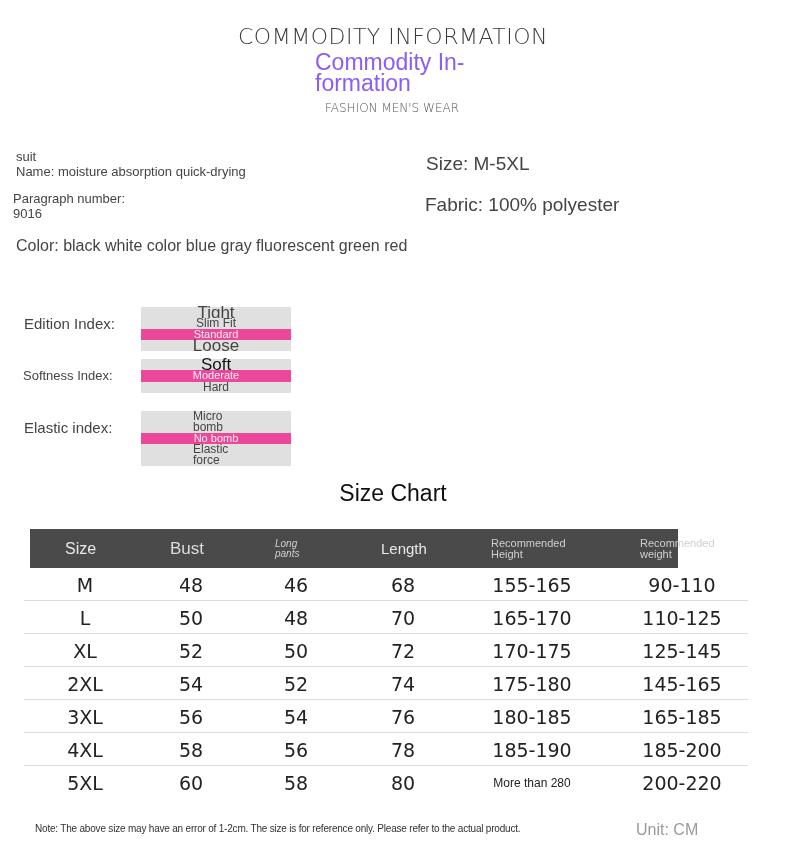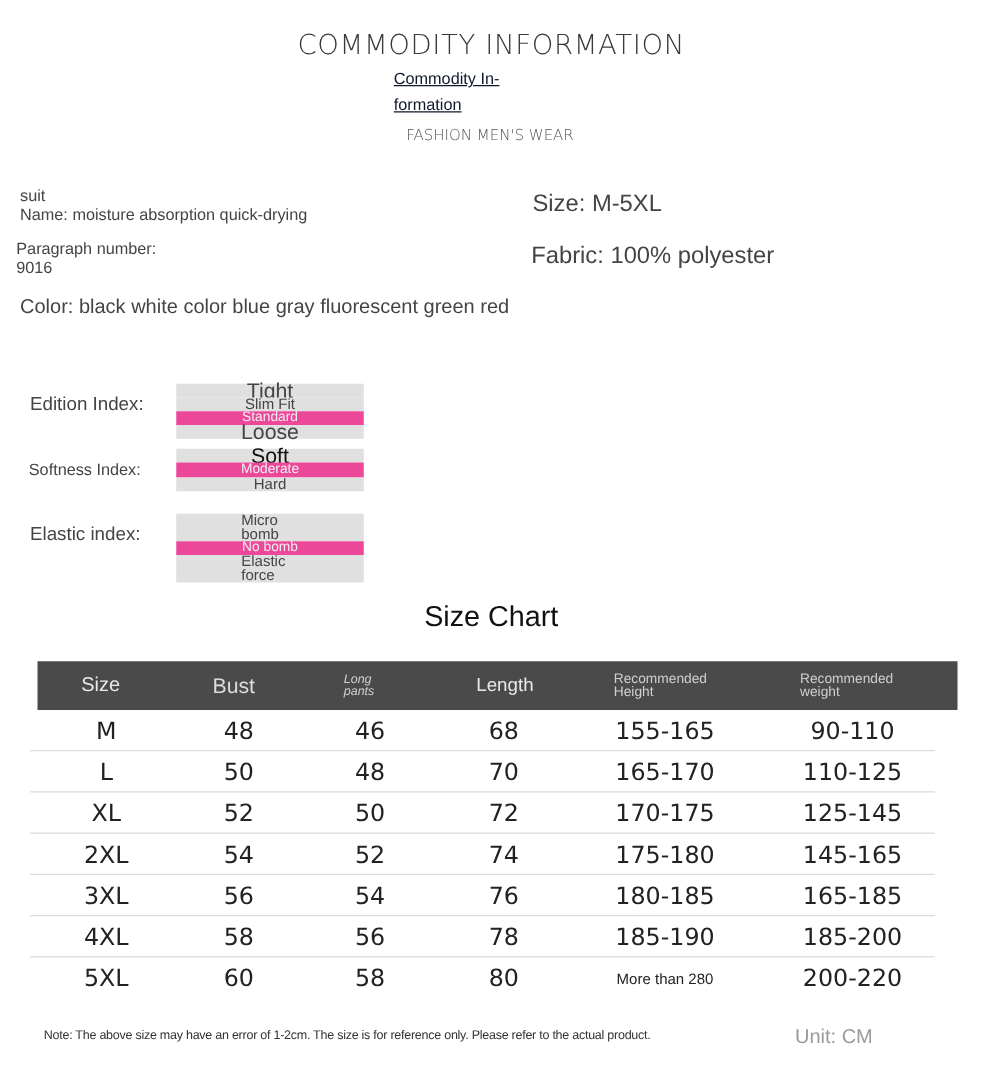--- a/index.html
+++ b/index.html
@@ -2,40 +2,40 @@
 <html><head>
   <meta charset="utf-8">
   <style>
     * { box-sizing: border-box; margin: 0; padding: 0; }
     html, body { width: 790px; height: 863px; background: #ffffff; overflow: hidden; }
     body { position: relative; font-family: "Liberation Sans", sans-serif; color: #333; }
 
     .abs { position: absolute; }
 
     .title-main { left: 0; width: 786px; top: 24px; text-align: center; font-family: "DejaVu Sans", sans-serif; font-weight: 200; font-size: 22px; letter-spacing: 0.5px; color: #3a3a3a; }
-    .title-sub { left: 315px; top: 52px; font-size: 13px; line-height: 21px; color: #0f172a; width: 150px; text-decoration: underline; }
+    .title-sub { left: 315px; top: 52px; font-size: 23px; line-height: 21px; color: #8b5cf6; width: 150px; }
     .title-tag { left: 0; width: 784px; top: 101px; text-align: center; font-family: "DejaVu Sans", sans-serif; font-size: 12px; color: #555; font-weight: 300; }
 
     .info-small { font-size: 13px; line-height: 15px; color: #444; }
     .info-mid { font-size: 19px; color: #444; }
     .info-color { font-size: 16px; color: #444; }
 
     .idx-label { font-size: 15px; color: #444; }
     .idx-label.small { font-size: 13px; }
     .idx-row { position: absolute; left: 141px; height: 34px; display: flex; flex-direction: column; }
     .idx-cell { width: 150px; height: 34px; margin-right: 1px; background: #e0e0e0; color: #444; display: flex; align-items: center; justify-content: center; font-size: 11px; text-align: left; line-height: 11px; }
     .idx-cell:last-child { margin-right: 0; }
     .idx-cell.active { background: #ec4899; color: #eeeeee; }
     .idx-cell.big { font-size: 17px; }
     .idx-cell.med { font-size: 12px; }
     .idx-cell.wrap span { display: block; width: 46px; }
 
     .chart-title { left: 0; width: 786px; top: 480px; text-align: center; font-size: 23px; color: #111; }
 
-    .thead { position: absolute; left: 30px; top: 529px; width: 736px; height: 39px; background: #4a4a4a; color: #e8e8e8; }
+    .thead { position: absolute; left: 30px; top: 529px; width: 648px; height: 39px; background: #4a4a4a; color: #e8e8e8; }
     .th { position: absolute; top: 0; height: 39px; display: flex; align-items: center; }
     .th.big { font-size: 16px; }
     .th.bust { font-size: 17px; color: #dcdcdc; }
     .th.tiny { font-size: 10px; line-height: 10px; color: #cfcfcf; }
     .th.small { font-size: 11px; line-height: 11px; color: #cfcfcf; }
 
     .tbody { position: absolute; left: 24px; top: 568px; width: 724px; }
     .tr { position: relative; height: 33px; border-bottom: 1px solid #dcdcdc; font-family: "DejaVu Sans", sans-serif; font-size: 19px; color: #222; }
     .tr:last-child { border-bottom: none; }
     .td { position: absolute; top: 0; height: 33px; display: flex; align-items: center; justify-content: center; }

